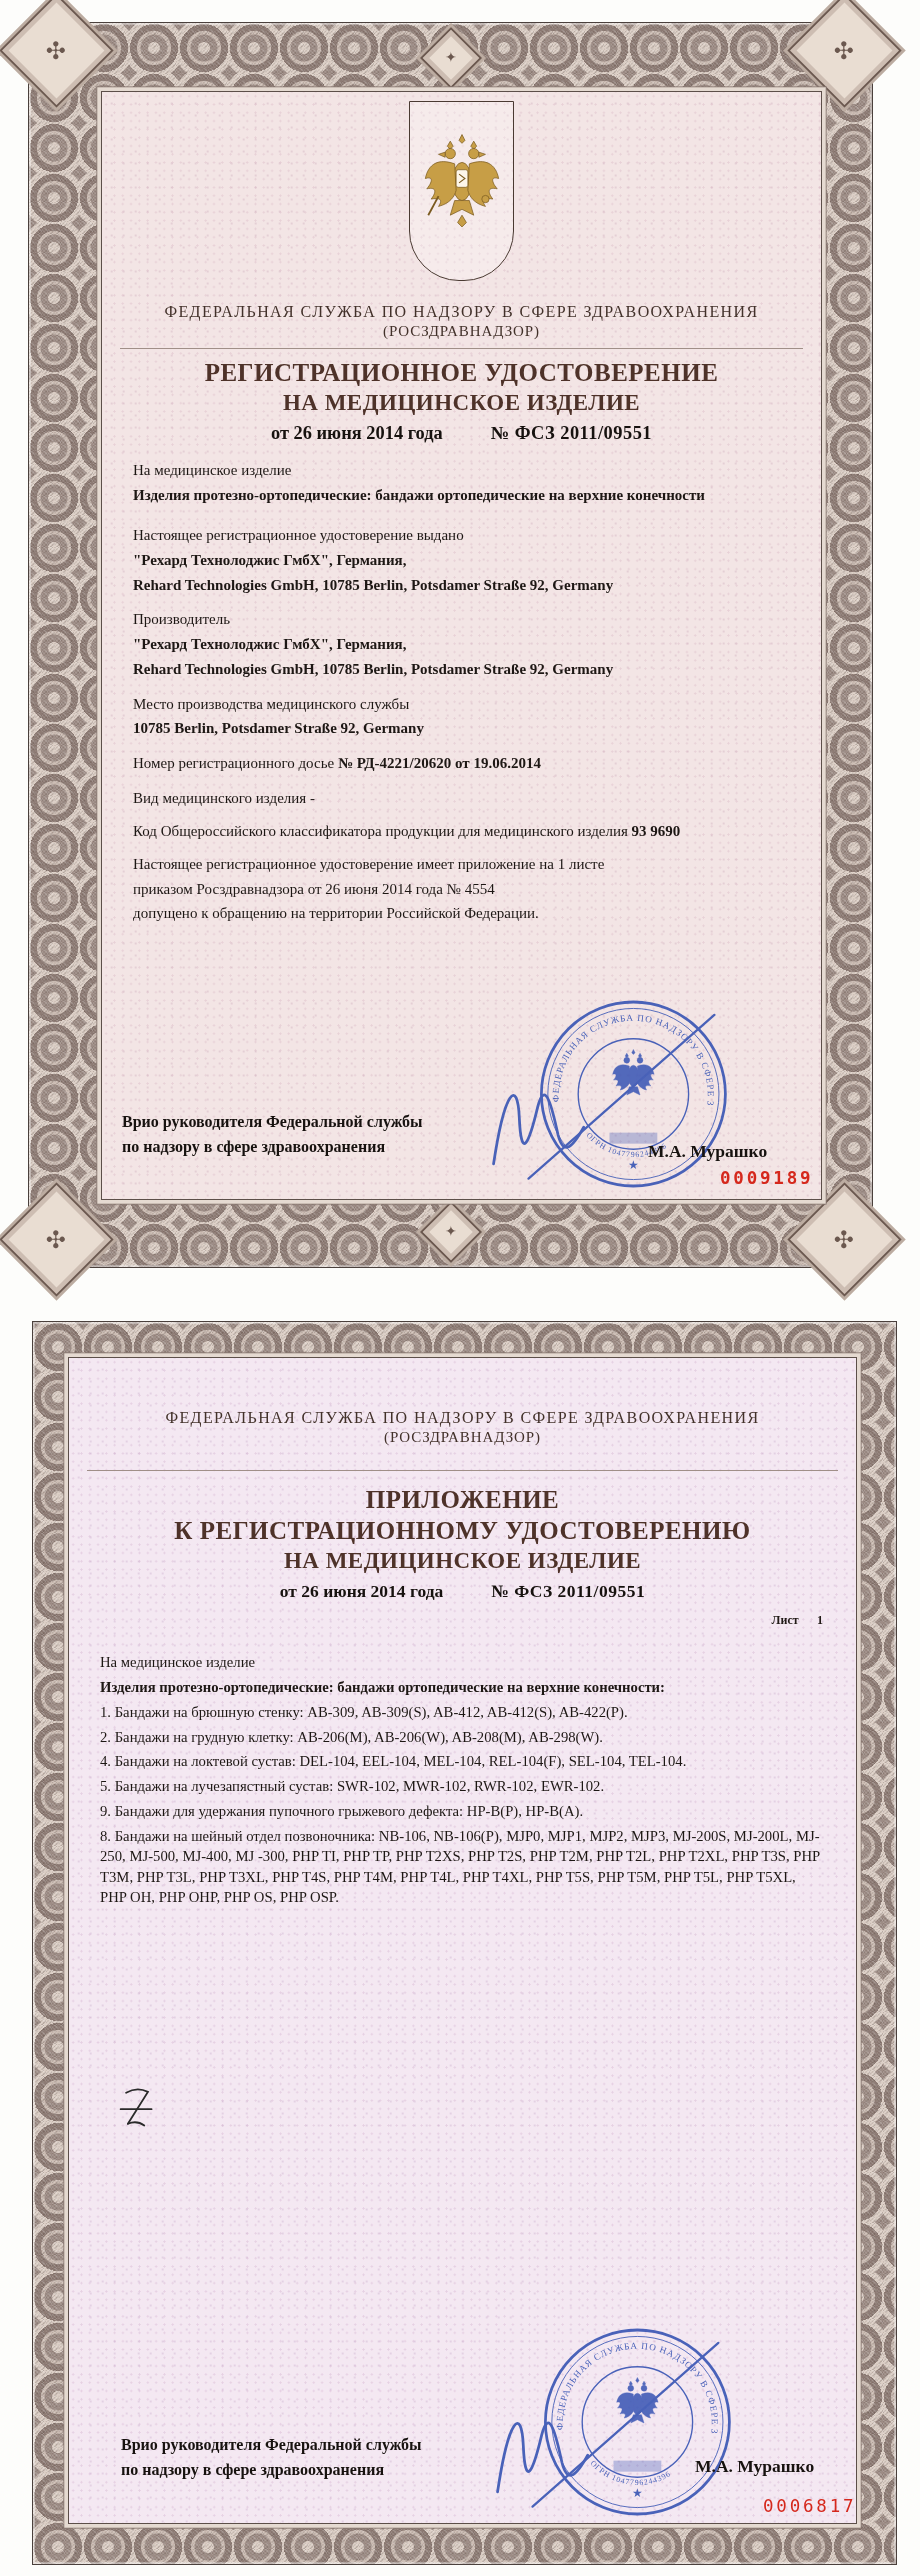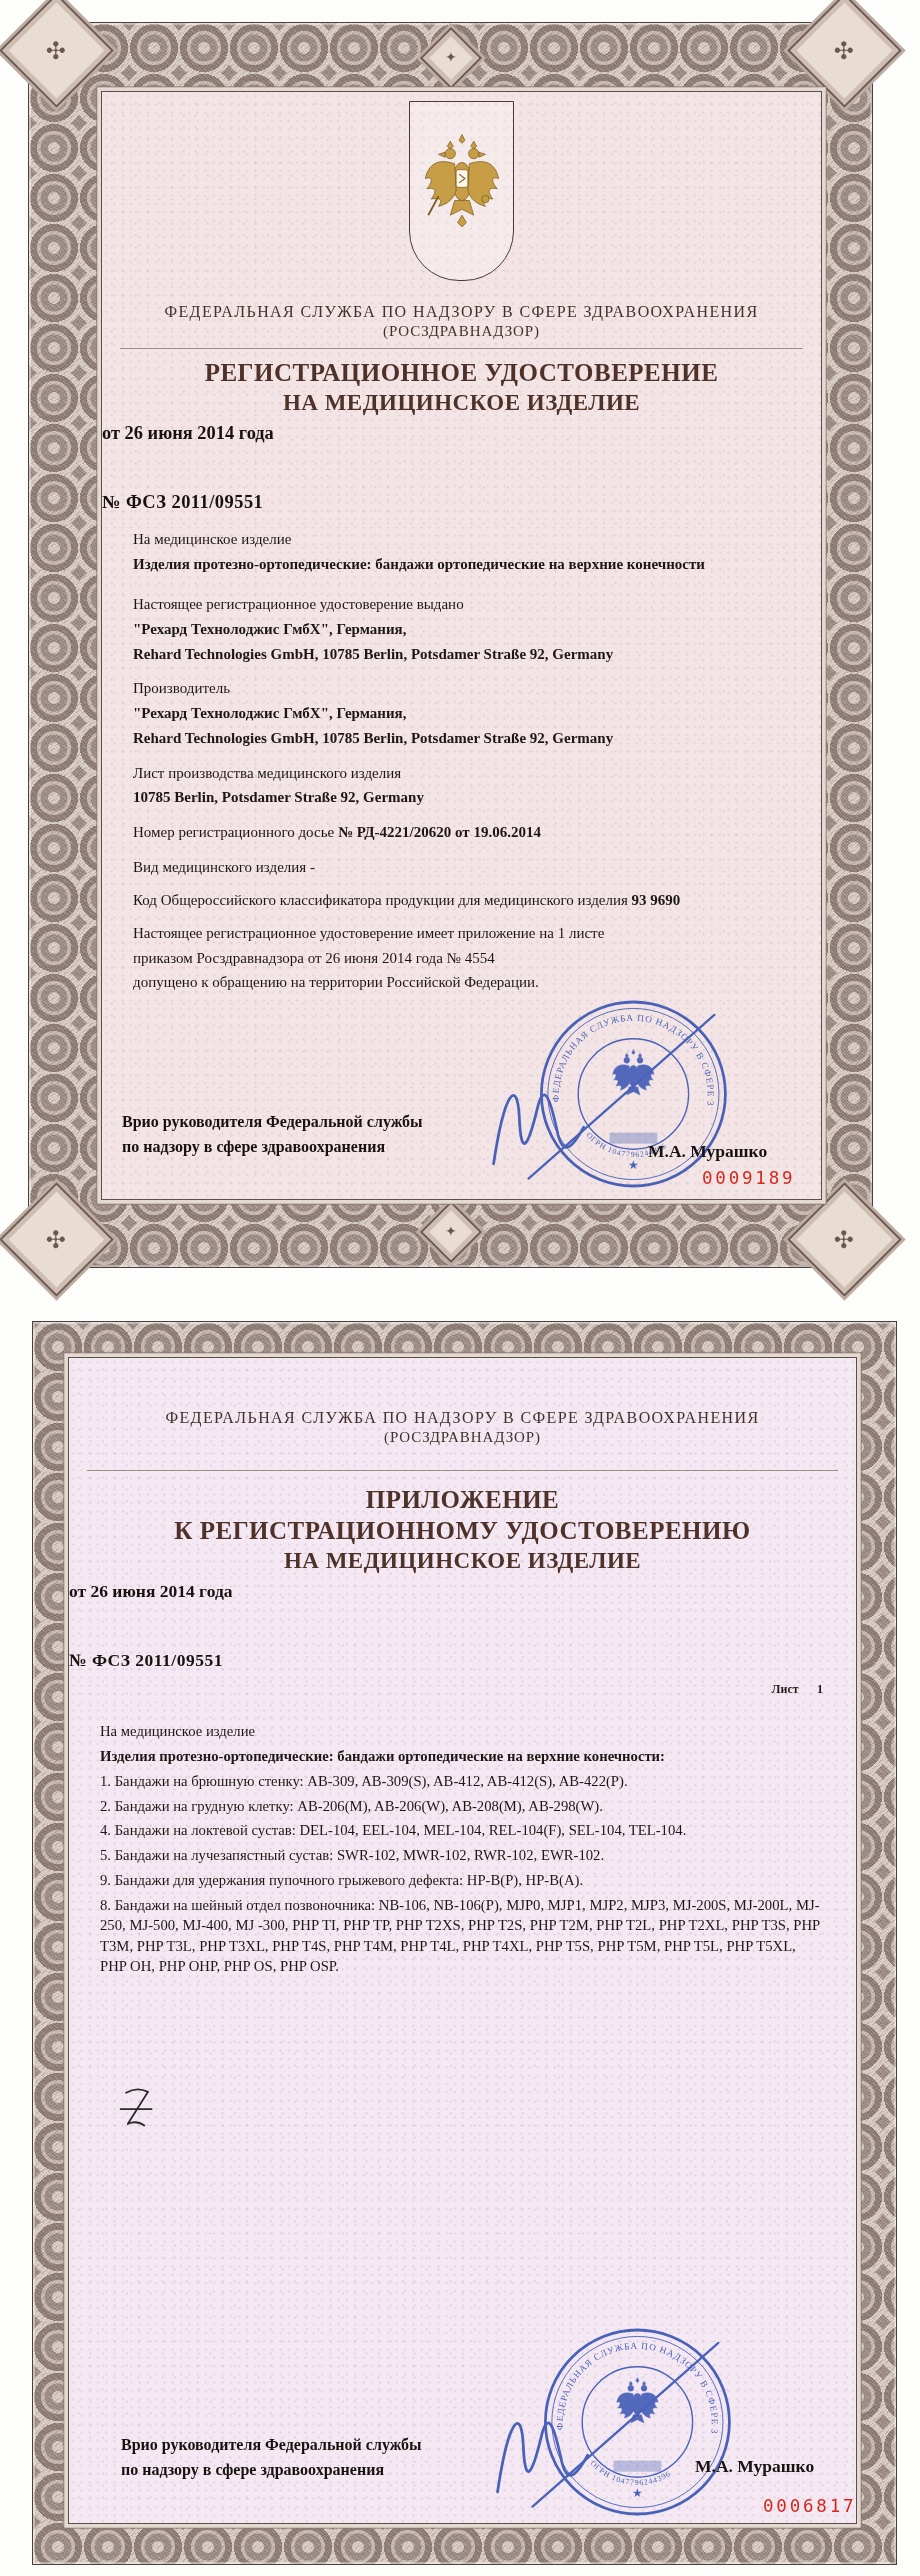--- a/index.html
+++ b/index.html
@@ -61,21 +61,21 @@
   }
   .hdr2{text-align:center;color:#42312a;font-size:15px;letter-spacing:0.9px;}
   .rule{height:0;border-top:0.9px solid #a08f88;margin:8.3px 18.4px;}
   .title{
     text-align:center;font-weight:bold;color:#4e3229;
     font-size:25px;line-height:1.25;letter-spacing:0.5px;
   }
   .title.t2{font-size:23px;}
   .daterow{
     display:flex;justify-content:center;gap:48px;
-    font-weight:bold;font-size:18.4px;color:#17120f;margin-top:5.5px;flex-direction:column;
+    font-weight:bold;font-size:18.4px;color:#17120f;margin-top:5.5px;
   }
   .daterow .num{letter-spacing:0.5px;}
   .sheetrow{
     display:flex;justify-content:flex-end;gap:18.4px;
     font-weight:bold;font-size:12px;margin:11px 33px 0 0;
   }
   .bodycol{padding:0 31px;}
   .para{margin:0 0 4.6px;font-size:15px;line-height:1.34;color:#1d1714;}
   .p2 .para{font-size:14.7px;line-height:1.38;}
   .para .b{font-weight:bold;}
@@ -173,21 +173,21 @@
 
     <div class="bodycol">
         <p class="para" style="margin-top: 16.6px;"><span>На медицинское изделие</span></p>
         <p class="para"><span class="b">Изделия протезно-ортопедические: бандажи ортопедические на верхние конечности</span></p>
         <p class="para" style="margin-top: 20px;"><span>Настоящее регистрационное удостоверение выдано</span></p>
         <p class="para"><span class="b">"Рехард Технолоджис ГмбХ", Германия,</span></p>
         <p class="para"><span class="b">Rehard Technologies GmbH, 10785 Berlin, Potsdamer Straße 92, Germany</span></p>
         <p class="para" style="margin-top: 14.7px;"><span>Производитель</span></p>
         <p class="para"><span class="b">"Рехард Технолоджис ГмбХ", Германия,</span></p>
         <p class="para"><span class="b">Rehard Technologies GmbH, 10785 Berlin, Potsdamer Straße 92, Germany</span></p>
-        <p class="para" style="margin-top: 14.7px;"><span>Лист производства медицинского изделия</span></p>
+        <p class="para" style="margin-top: 14.7px;"><span>Место производства медицинского службы</span></p>
         <p class="para"><span class="b">10785 Berlin, Potsdamer Straße 92, Germany</span></p>
         <p class="para" style="margin-top: 14.7px;"><span>Номер регистрационного досье </span><span class="b">№ РД-4221/20620 от 19.06.2014</span></p>
         <p class="para" style="margin-top: 14.7px;"><span>Вид медицинского изделия -</span></p>
         <p class="para" style="margin-top: 13px;"><span>Код Общероссийского классификатора продукции для медицинского изделия </span><span class="b">93 9690</span></p>
         <p class="para" style="margin-top: 13px;"><span>Настоящее регистрационное удостоверение имеет приложение на 1 листе</span></p>
         <p class="para" style=""><span>приказом Росздравнадзора от 26 июня 2014 года № 4554</span></p>
         <p class="para"><span>допущено к обращению на территории Российской Федерации.</span></p>
       </div>
 
     <div class="signblock" style="left:20px;bottom:39px;">
@@ -227,21 +227,21 @@
         </g>
       </defs>
       <use href="#stamp-art" transform="translate(170,114)"></use>
       <g fill="none" stroke="#3b57b5" stroke-width="3" stroke-linecap="round">
         <path d="M18 190 C30 110 44 96 46 140 C48 186 56 170 66 128 C74 96 82 130 88 158 C94 182 104 172 116 150"></path>
         <path d="M56 206 L258 28" stroke-width="2.5"></path>
       </g>
     </svg>
 
     <div class="signer" style="left:546px;bottom:37px;">М.А. Мурашко</div>
-    <div class="serial" style="left:600px;bottom:11px;">0009189</div>
+    <div class="serial" style="left:618px;bottom:11px;font-weight:bold;">0009189</div>
   </div>
 </div>
 
 <div class="page" id="p2" style="left:32px;top:1321px;width:863px;height:1242px;">
 
   <div class="panel p2" style="inset:35px 39px 40px 35px;">
 
     <div class="hdr" style="padding-top:48px;">ФЕДЕРАЛЬНАЯ СЛУЖБА ПО НАДЗОРУ В СФЕРЕ ЗДРАВООХРАНЕНИЯ</div>
     <div class="hdr2">(РОСЗДРАВНАДЗОР)</div>
 

